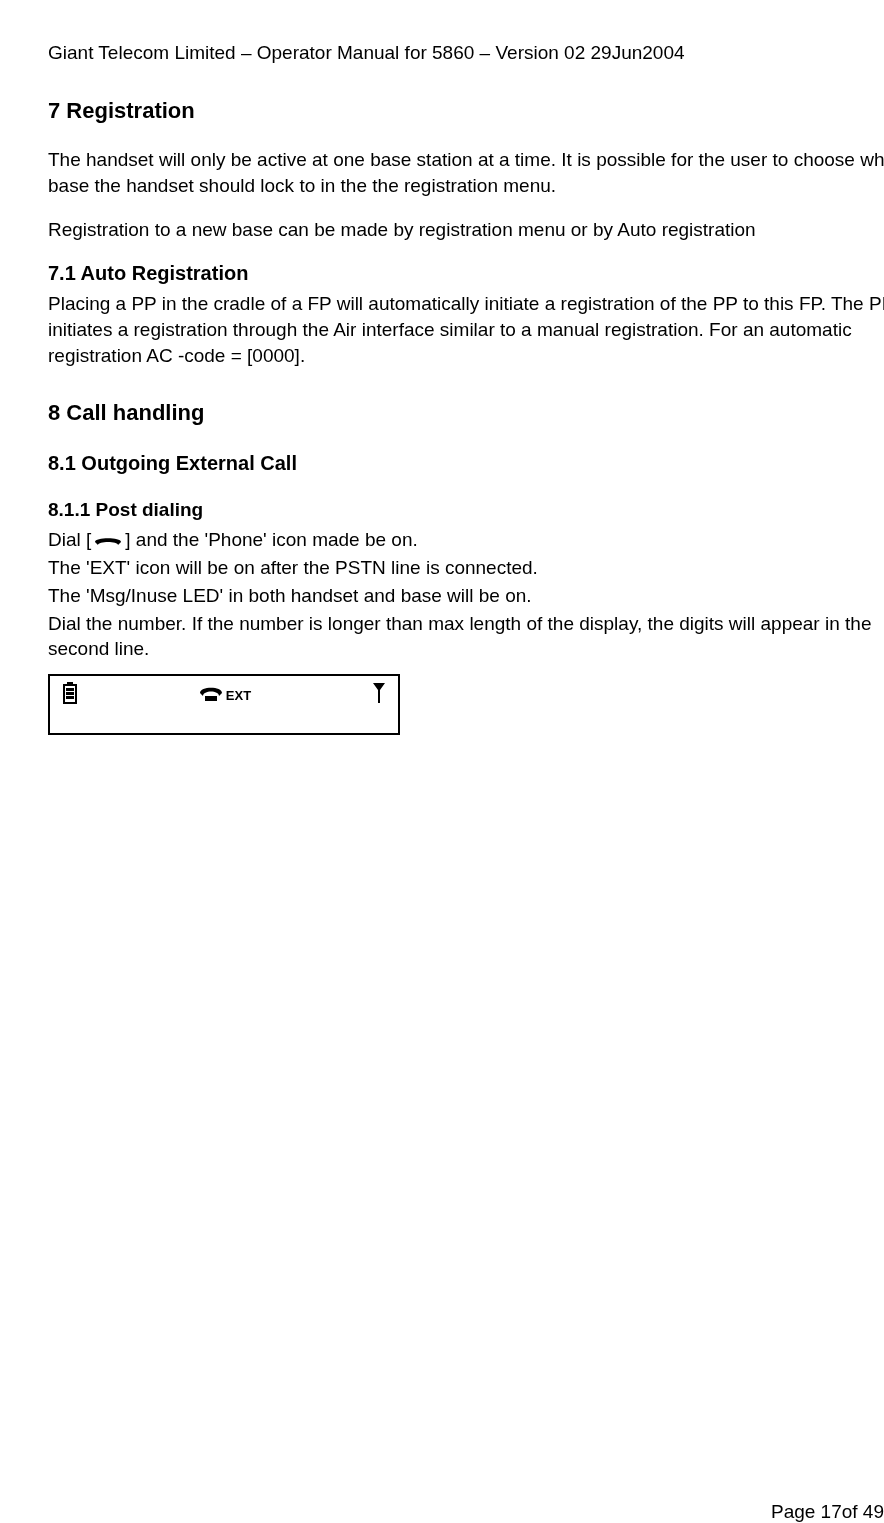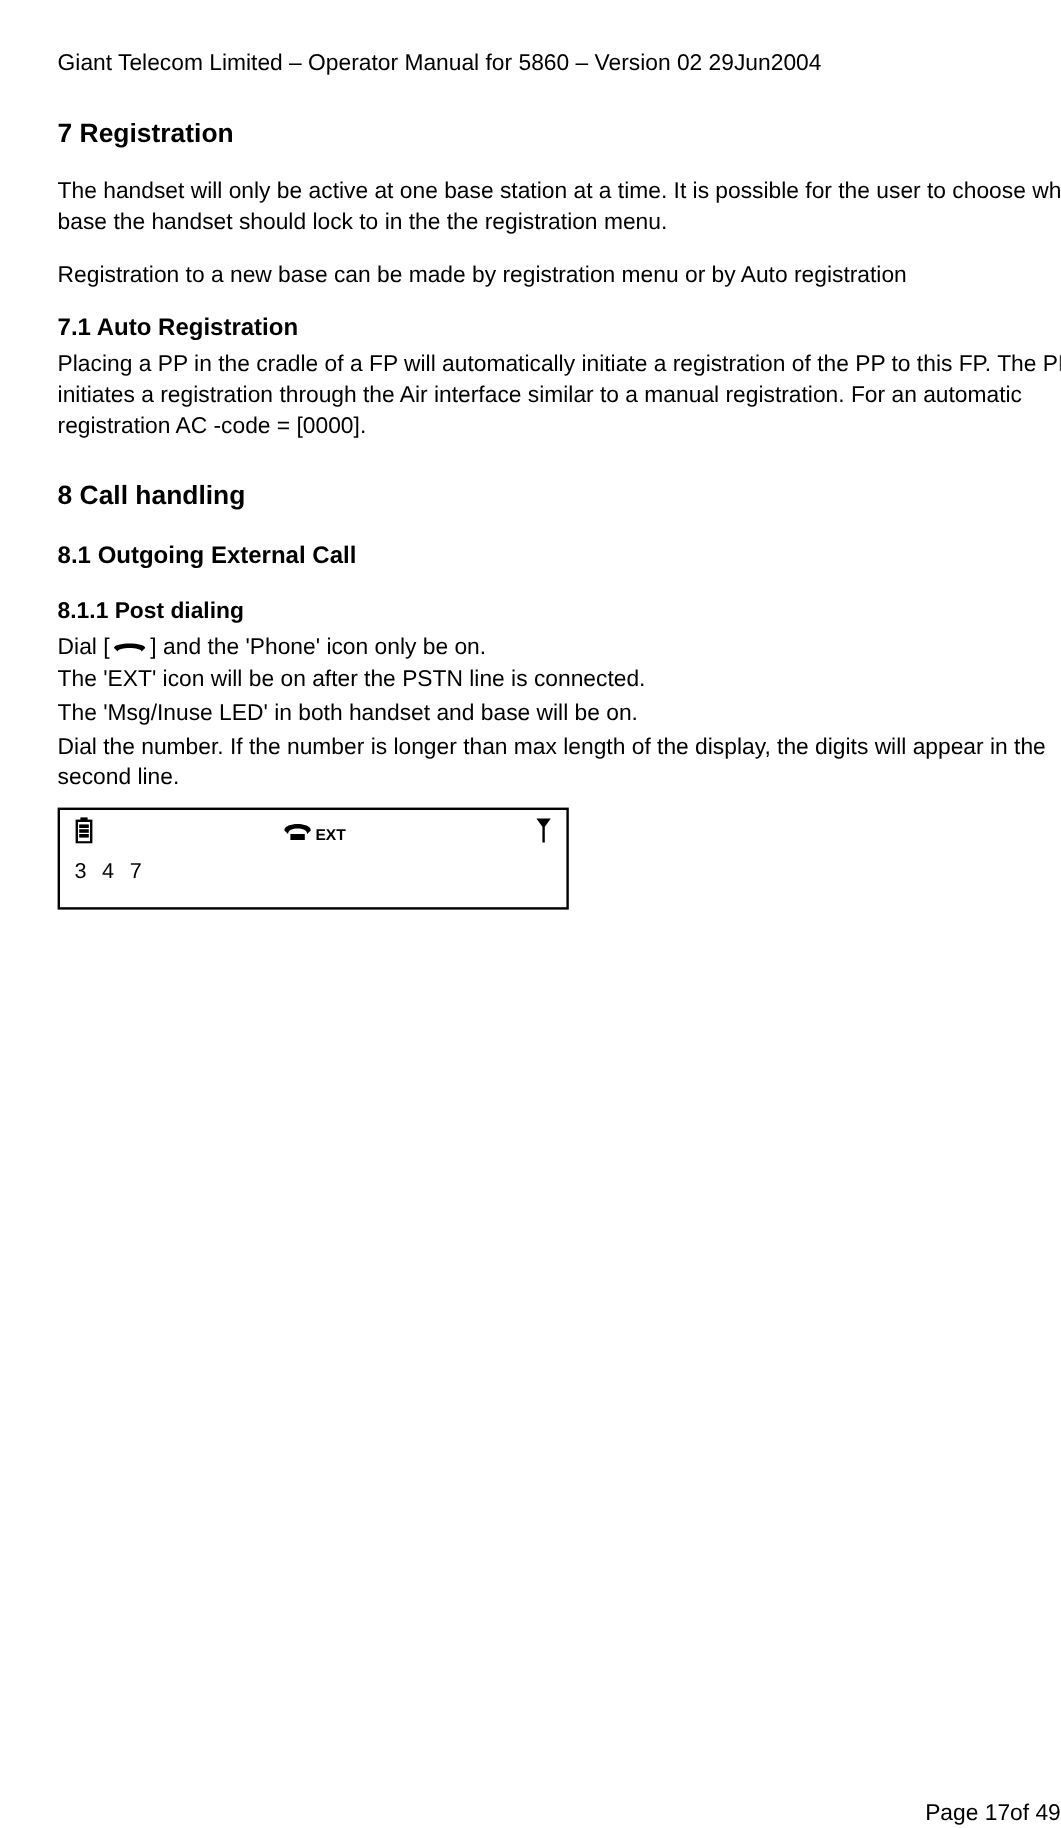--- a/index.html
+++ b/index.html
@@ -38,21 +38,21 @@
   .para-tight {
     margin: 2px 0;
   }
   .phone-icon-inline {
     display: inline-block;
     vertical-align: middle;
     margin: 0 2px;
   }
   .display-box {
     border: 2px solid #000;
-    width: 426px;
+    width: 352px;
     padding: 6px 8px 18px 8px;
     margin-top: 12px;
     font-family: Arial, sans-serif;
     box-sizing: border-box;
   }
   .display-icons {
     display: flex;
     align-items: center;
     justify-content: space-between;
     padding: 0 4px;
@@ -100,21 +100,21 @@
 <div class="para">Placing a PP in the cradle of a FP will automatically initiate a registration of the PP to this FP. The PP initiates a registration through the Air interface similar to a manual registration. For an automatic registration AC -code = [0000].</div>
 
 <div class="h1" style="margin-top:30px">8    Call handling</div>
 <div class="h2" style="margin-top:18px">8.1    Outgoing External Call</div>
 <div class="h3">8.1.1   Post dialing</div>
 
 <div class="para-tight">
   <span>Dial [</span><span class="phone-icon-inline"><svg width="30" height="14" viewBox="0 0 30 14">
           <rect x="0" y="0" width="30" height="14" fill="none"></rect>
           <path d="M2 9 C2 4 28 4 28 9 L25 12 C25 8 5 8 5 12 Z" fill="#000"></path>
-        </svg></span><span>] and the 'Phone' icon only be on.</span>
+        </svg></span><span>] and the 'Phone' icon made be on.</span>
 </div>
 <div class="para-tight">The 'EXT' icon will be on after the PSTN line is connected.</div>
 <div class="para-tight">The 'Msg/Inuse LED' in both handset and base will be on.</div>
 <div class="para-tight" style="margin-bottom:10px">Dial the number. If the number is longer than max length of the display, the digits will appear in the second line.</div>
 
 <div class="display-box">
   <div class="display-icons">
     <span>
       <svg width="16" height="22" viewBox="0 0 16 22">
         <rect x="5" y="0" width="6" height="3" fill="#000"></rect>
@@ -132,18 +132,17 @@
         </svg>
       </span>
       <span class="ext-label">EXT</span>
     </span>
     <span>
       <svg width="14" height="22" viewBox="0 0 14 22">
         <path d="M1 1 L13 1 L8 8 L8 21 L6 21 L6 8 Z" fill="#000"></path>
       </svg>
     </span>
   </div>
-  <div class="dialed">3 4 7</div>
 </div>
 
 <div class="footer">Page 17of 49</div>
 
 </div>
 
 </body></html>

